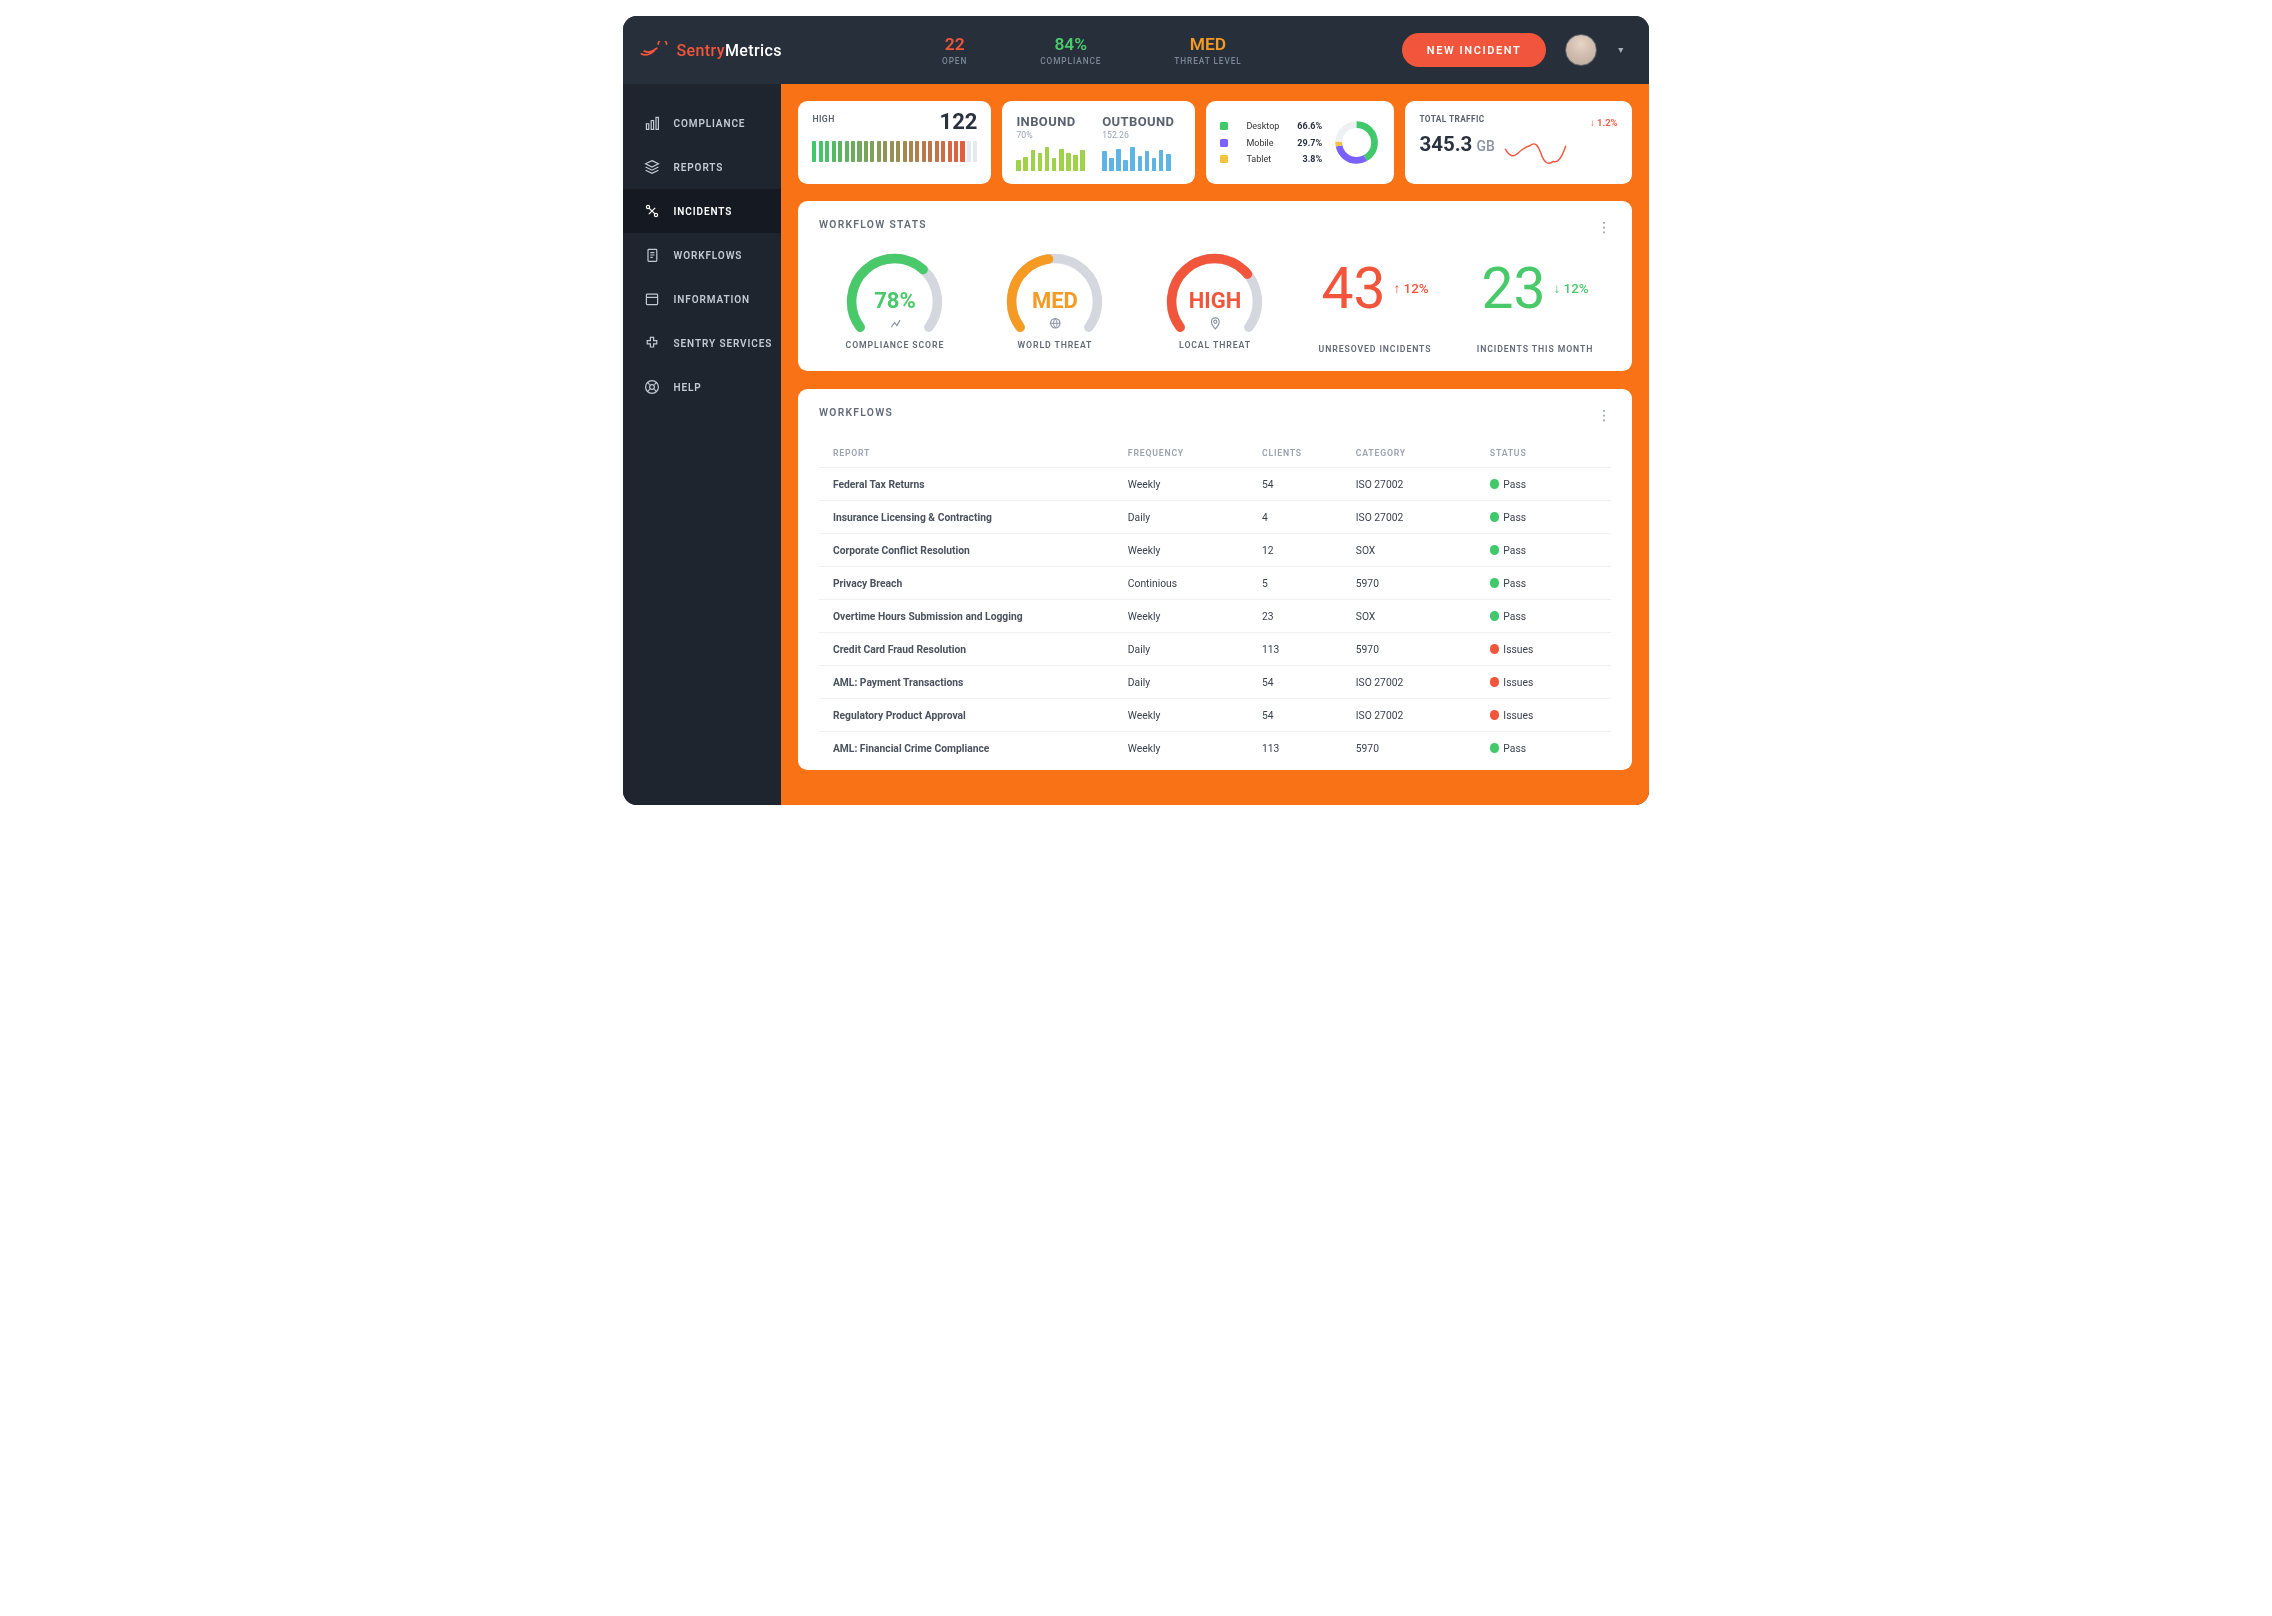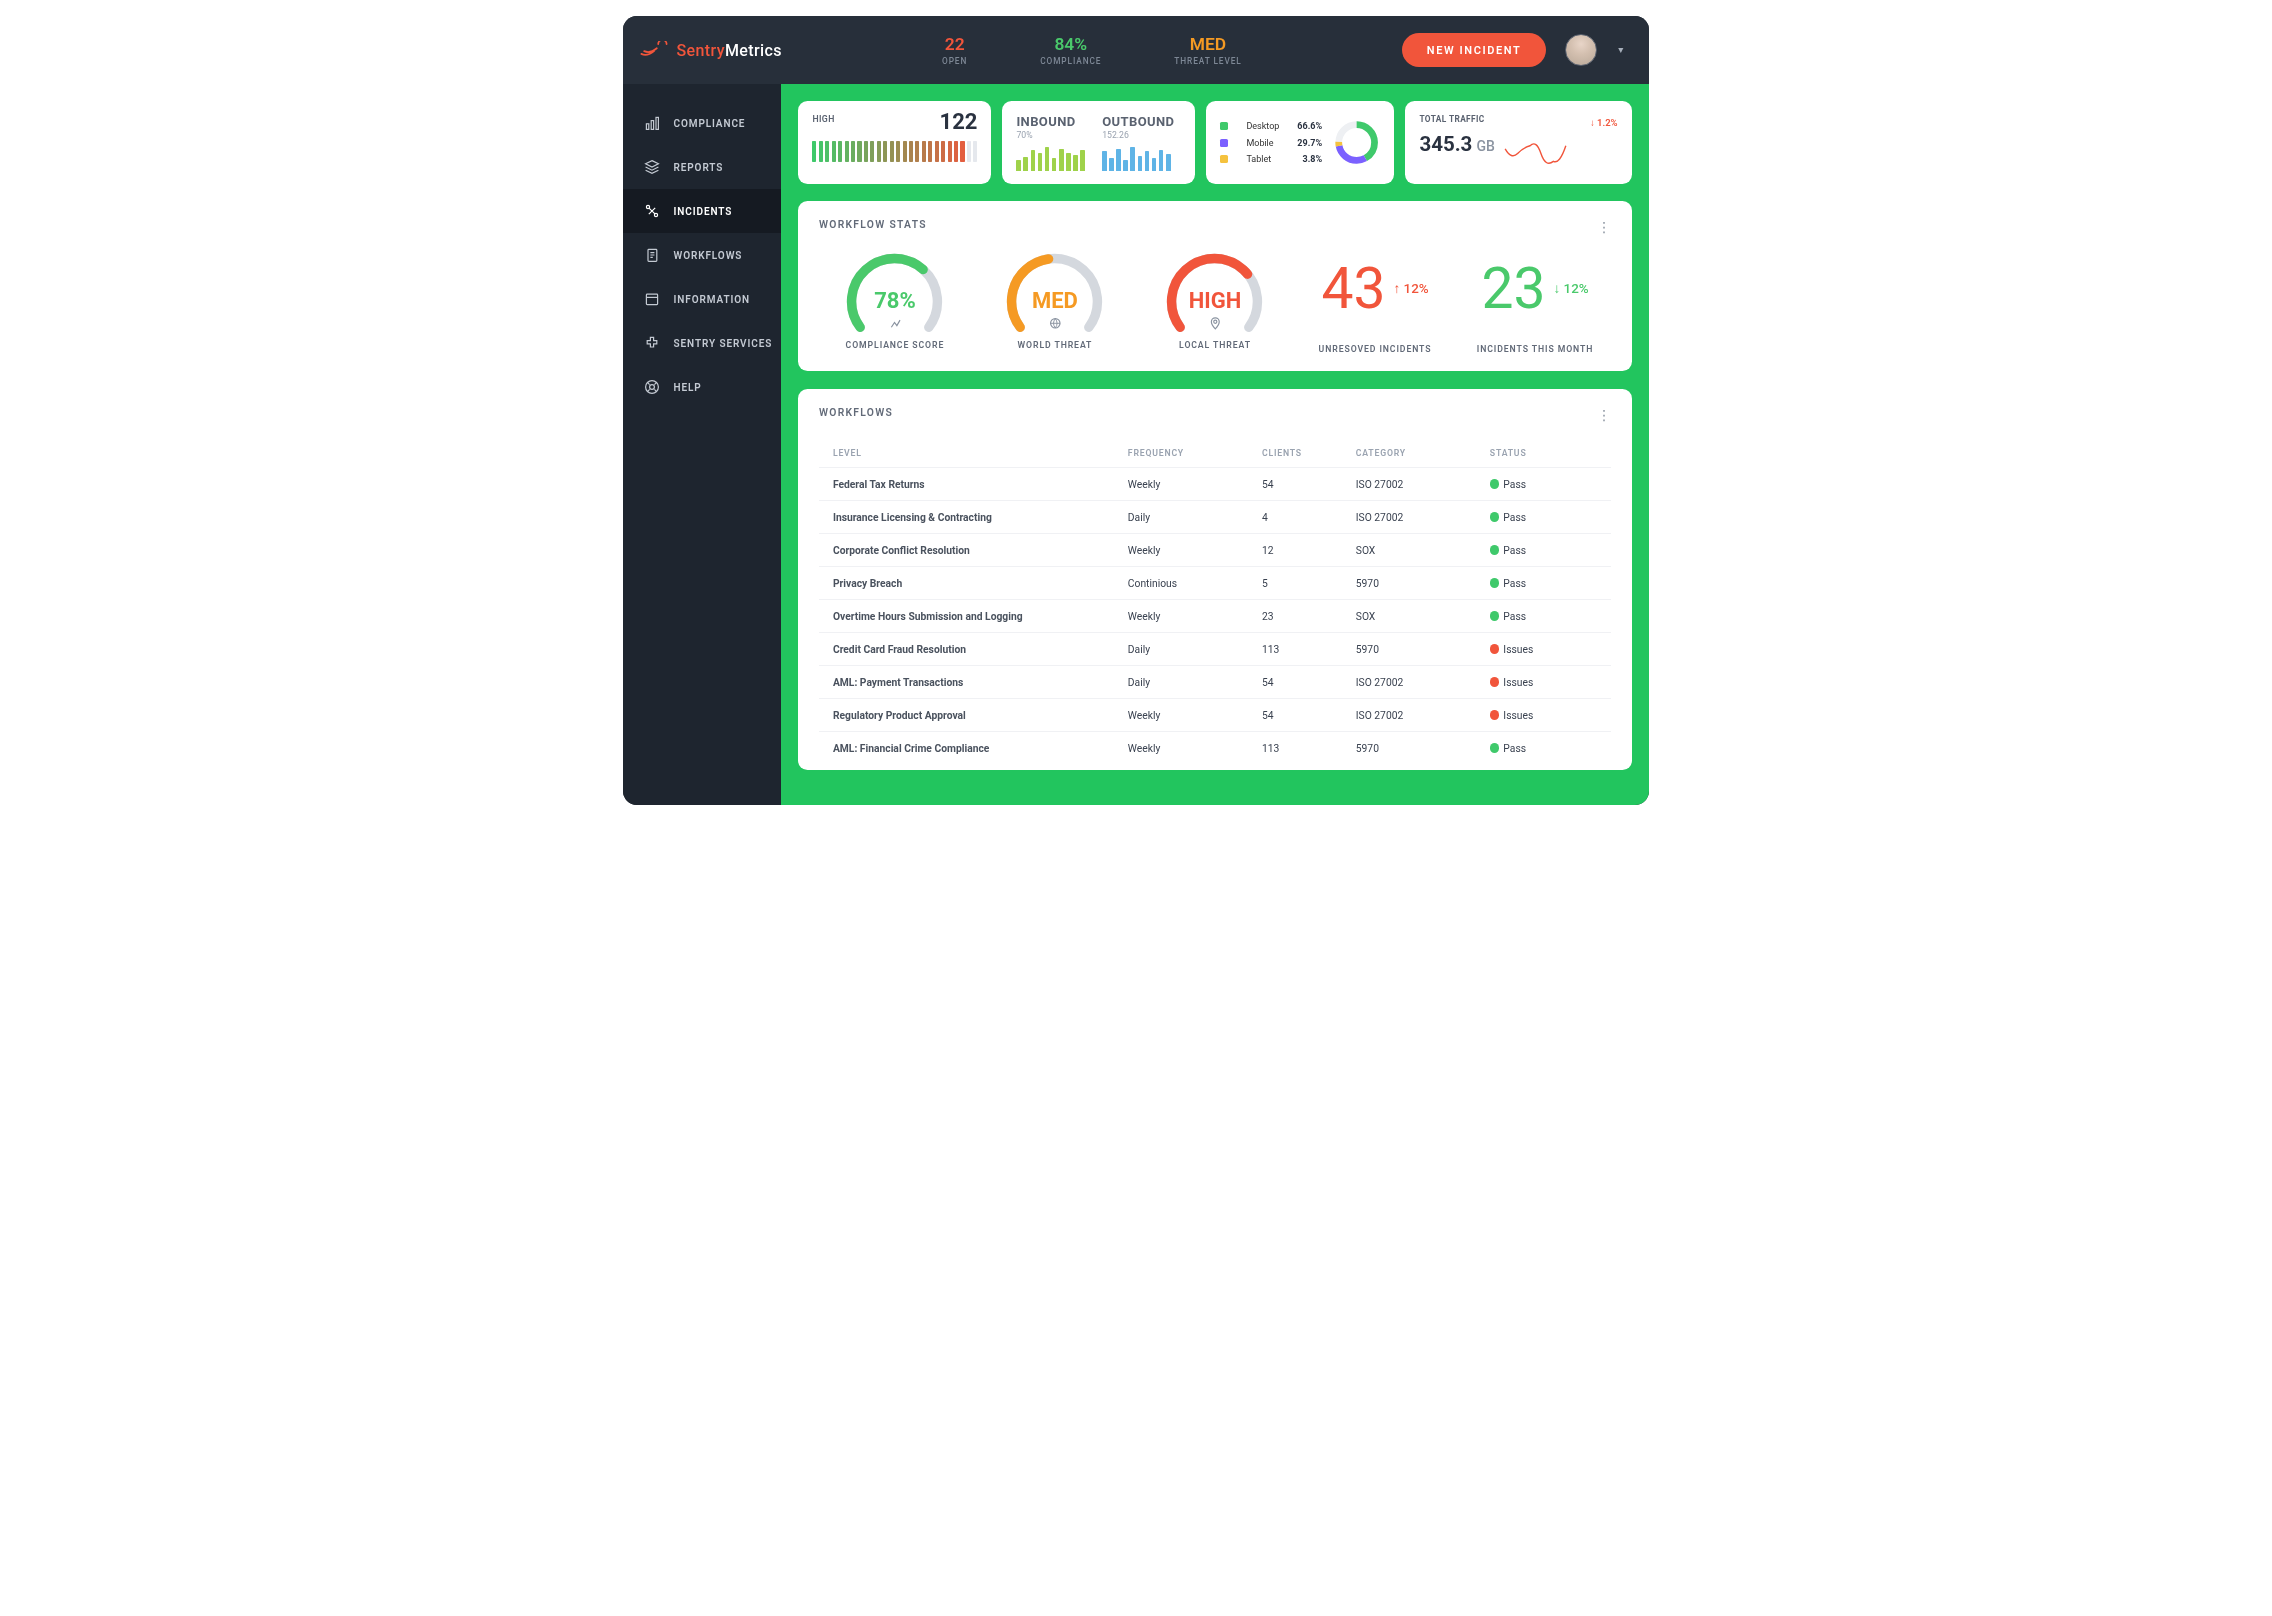--- a/index.html
+++ b/index.html
@@ -19,21 +19,21 @@
 .avatar { width:32px; height:32px; border-radius:50%; background:radial-gradient(circle at 50% 30%,#e8d5c8 0%,#d4c0b0 40%,#b8a898 100%); border:1.6px solid #5a6270; }
 .chev { color:#a8b0bc; font-size:8.7px; cursor:pointer; }
 
 .sidebar { grid-column:1; grid-row:2; background:#1e252f; padding:17.4px 0; }
 .nav-item { display:flex; align-items:center; gap:14px; padding:14px 0 14px 20.5px; color:#c4cad3; font-size:10px; font-weight:600; letter-spacing:0.9px; cursor:pointer; }
 .nav-item.active { background:#151a22; color:#fff; }
 .nav-item .icon { width:16px; height:16px; display:flex; align-items:center; justify-content:center; }
 .nav-item svg { stroke:#c4cad3; fill:none; stroke-width:1.5; }
 .nav-item.active svg { stroke:#fff; }
 
-.main { grid-column:2; grid-row:2; background:#22c55e; padding:17.4px; overflow-y:auto; }
+.main { grid-column:2; grid-row:2; background:#f97316; padding:17.4px; overflow-y:auto; }
 .cards-row { display:grid; grid-template-columns:193px 193px 188px 1fr; gap:11px; margin-bottom:17.4px; }
 .card { background:#fff; border-radius:9.5px; padding:12.6px 14px; }
 
 .card-high { position:relative; }
 .card-high .label { font-size:8.7px; color:#5a6270; letter-spacing:0.4px; font-weight:600; }
 .card-high .value { position:absolute; right:14px; top:8px; font-size:22px; font-weight:700; color:#2a3240; }
 .bars { display:flex; gap:2.4px; margin-top:16px; height:22px; align-items:flex-end; }
 .bars span { width:4.7px; height:20.5px; border-radius:0.8px; }
 
 .card-io { display:flex; gap:17.4px; }
@@ -349,21 +349,21 @@
           </div>
       </div>
     </section>
 
     <section class="panel" style="padding-bottom:6.3px;">
       <div class="panel-head">
         <div class="panel-title">WORKFLOWS</div>
         <div class="dots">⋮</div>
       </div>
       <div class="table-head">
-        <div>LEVEL</div>
+        <div>REPORT</div>
         <div>FREQUENCY</div>
         <div>CLIENTS</div>
         <div>CATEGORY</div>
         <div>STATUS</div>
       </div>
       <div id="tablebody">
           <div class="table-row">
             <div class="report">Federal Tax Returns</div>
             <div>Weekly</div>
             <div>54</div>

